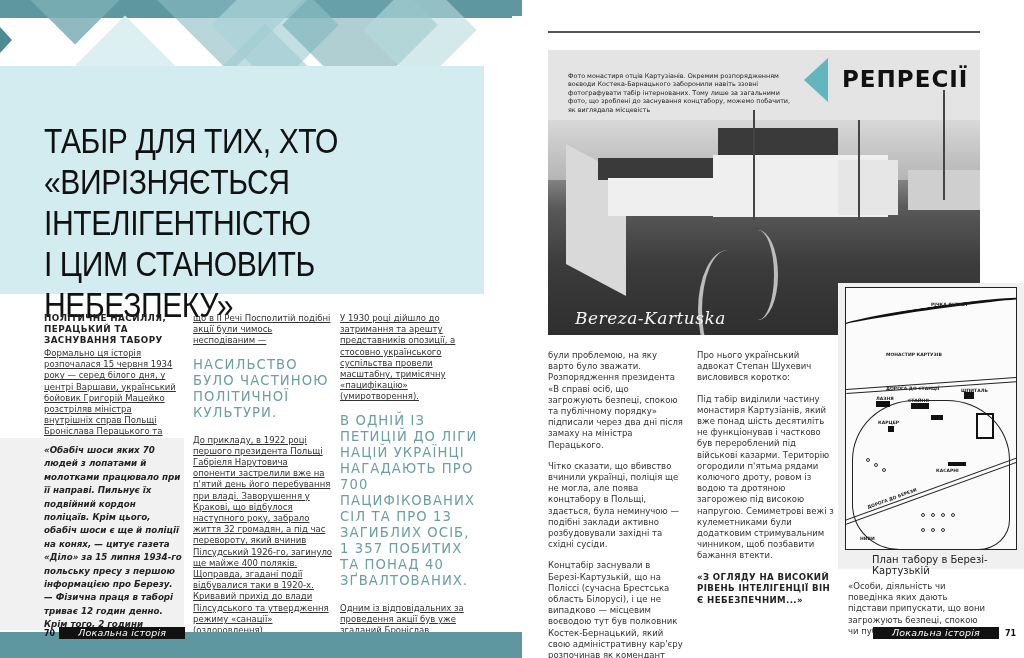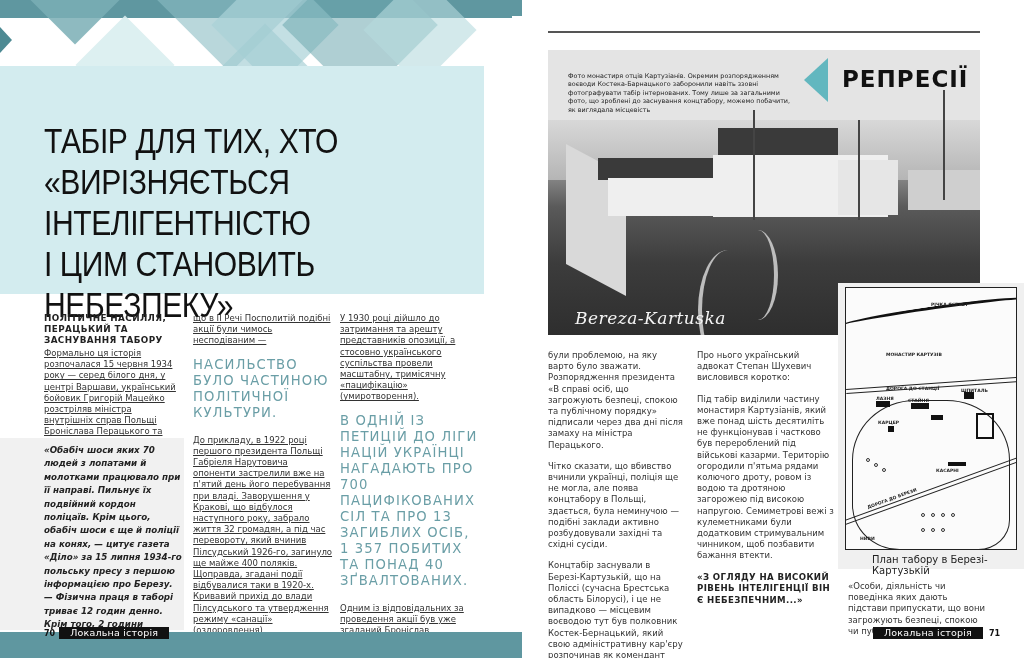--- a/index.html
+++ b/index.html
@@ -30,21 +30,21 @@
   .col2 { left: 193px; top: 313px; width: 140px; }
   .col3 { left: 340px; top: 313px; width: 140px; }
   .sub-head { font-weight: bold; font-size: 8.8px; line-height: 11px; letter-spacing: 0.4px; color: #222; margin-bottom: 2px; }
   .pull-gray { position: absolute; left: 0; top: 438px; width: 184px; height: 192px; background: #f1f1f1; }
   .pull-quote { position: absolute; left: 44px; top: 444px; width: 140px; font-style: italic; font-weight: bold; font-size: 8.7px; line-height: 13.4px; color: #222; }
   .big-quote { font-family: "DejaVu Sans", sans-serif; color: #6a9ea6; font-size: 13.2px; line-height: 16px; letter-spacing: 1.1px; margin: 6px 0 14px 0; }
 
   .bottom-band { position: absolute; left: 0; top: 632px; width: 512px; height: 26px; background: #5f97a0; }
   .folio-left { position: absolute; left: 44px; top: 627px; display: flex; align-items: center; gap: 4px; }
   .folio-num { font-size: 8px; font-weight: bold; color: #111; }
-  .folio-brand { background: #111; color: #fff; font-size: 9.5px; padding: 0 11px; line-height: 12px; letter-spacing: 0.2px; }
+  .folio-brand { background: #111; color: #fff; font-size: 9.5px; padding: 0 19px; line-height: 12px; letter-spacing: 0.2px; font-style: italic; }
 
   
   .page-right { position: absolute; left: 512px; top: 0; width: 512px; height: 658px; background: #fff; overflow: hidden; }
   .gutter-top { position: absolute; left: 512px; top: 0; width: 10px; height: 16px; background: #5f97a0; }
   .gutter-bottom { position: absolute; left: 512px; top: 632px; width: 10px; height: 26px; background: #5f97a0; }
   .rule { position: absolute; left: 548px; top: 31px; width: 432px; height: 2px; background: #555; }
   .photo { position: absolute; left: 548px; top: 50px; width: 432px; height: 285px; background: linear-gradient(180deg, #dcdcdc 0%, #c9c9c9 22%, #9a9a9a 40%, #5a5a5a 55%, #3c3c3c 75%, #2e2e2e 100%); overflow: hidden; }
   .photo .sky { position: absolute; left: 0; top: 0; width: 100%; height: 70px; background: #e4e4e4; }
   .photo .field { position: absolute; left: 0; top: 70px; width: 100%; height: 60px; background: linear-gradient(180deg,#d8d8d8,#b5b5b5); }
   .bldg-roof { position: absolute; background: #3a3a3a; }

